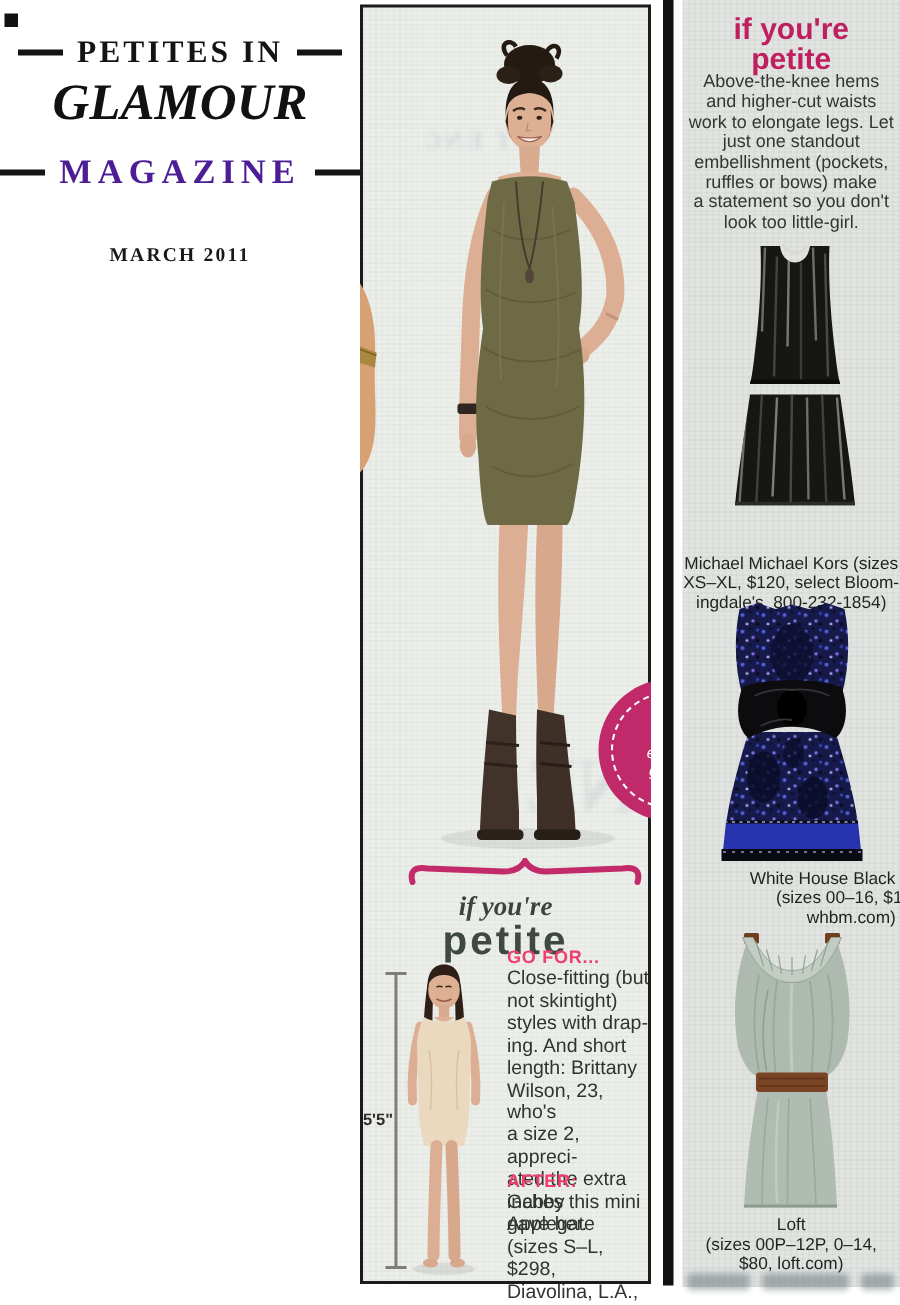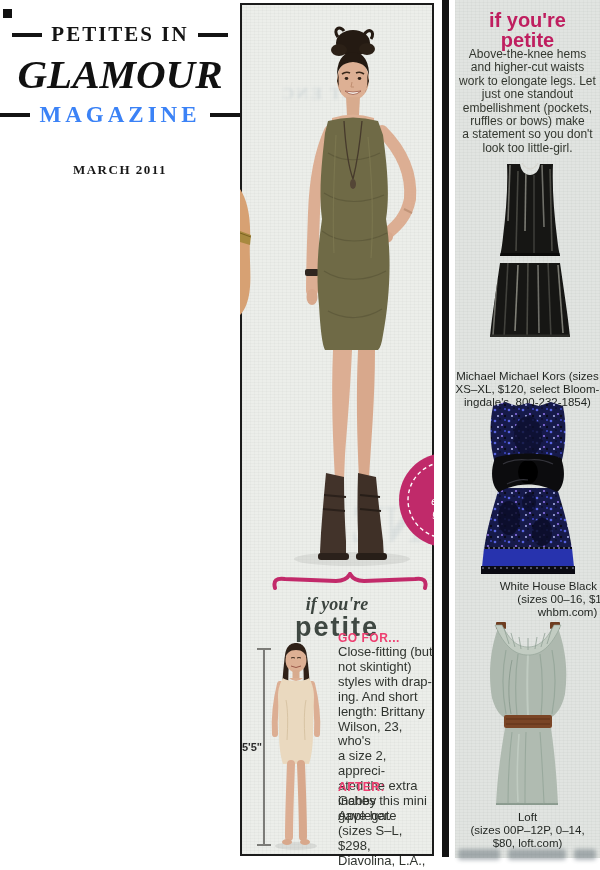--- a/index.html
+++ b/index.html
@@ -10,24 +10,24 @@
   
   #reg-mark{left:3px;top:9px;width:9px;height:9px;background:#111;}
   .hdr-row{display:flex;align-items:center;justify-content:center;gap:9px;width:240px;}
   .dash{height:4px;background:#141414;}
   #hdr-kicker{top:22px;left:0;}
   #hdr-kicker .txt{font-family:"Liberation Serif",serif;font-weight:bold;font-size:21px;
                    letter-spacing:2px;color:#141414;}
   #hdr-kicker .dash{width:30px;}
   #hdr-title{top:50px;left:0;width:240px;text-align:center;
              font-family:"Liberation Serif",serif;font-style:italic;font-weight:bold;
-             font-size:41px;color:#111;letter-spacing:0px;}
+             font-size:34px;color:#111;letter-spacing:0px;}
   #hdr-sub{top:102px;left:0;}
   #hdr-sub .txt{font-family:"Liberation Serif",serif;font-weight:bold;font-size:23px;
-                letter-spacing:4px;color:#3b82f6;}
+                letter-spacing:4px;color:#4c1d95;}
   #hdr-sub .dash{width:40px;}
   #hdr-date{top:133px;left:0;width:240px;text-align:center;
             font-family:"Liberation Serif",serif;font-weight:bold;font-size:13px;
             letter-spacing:1.5px;color:#181818;margin-top:29px;}
 
   
   #strip{left:240px;top:3px;width:194px;height:853px;background:#eceeea;
          border:2px solid #1b1b1b;box-sizing:border-box;overflow:hidden;
          background-image:
            repeating-linear-gradient(0deg,rgba(90,95,90,.035) 0 1px,transparent 1px 3px),

